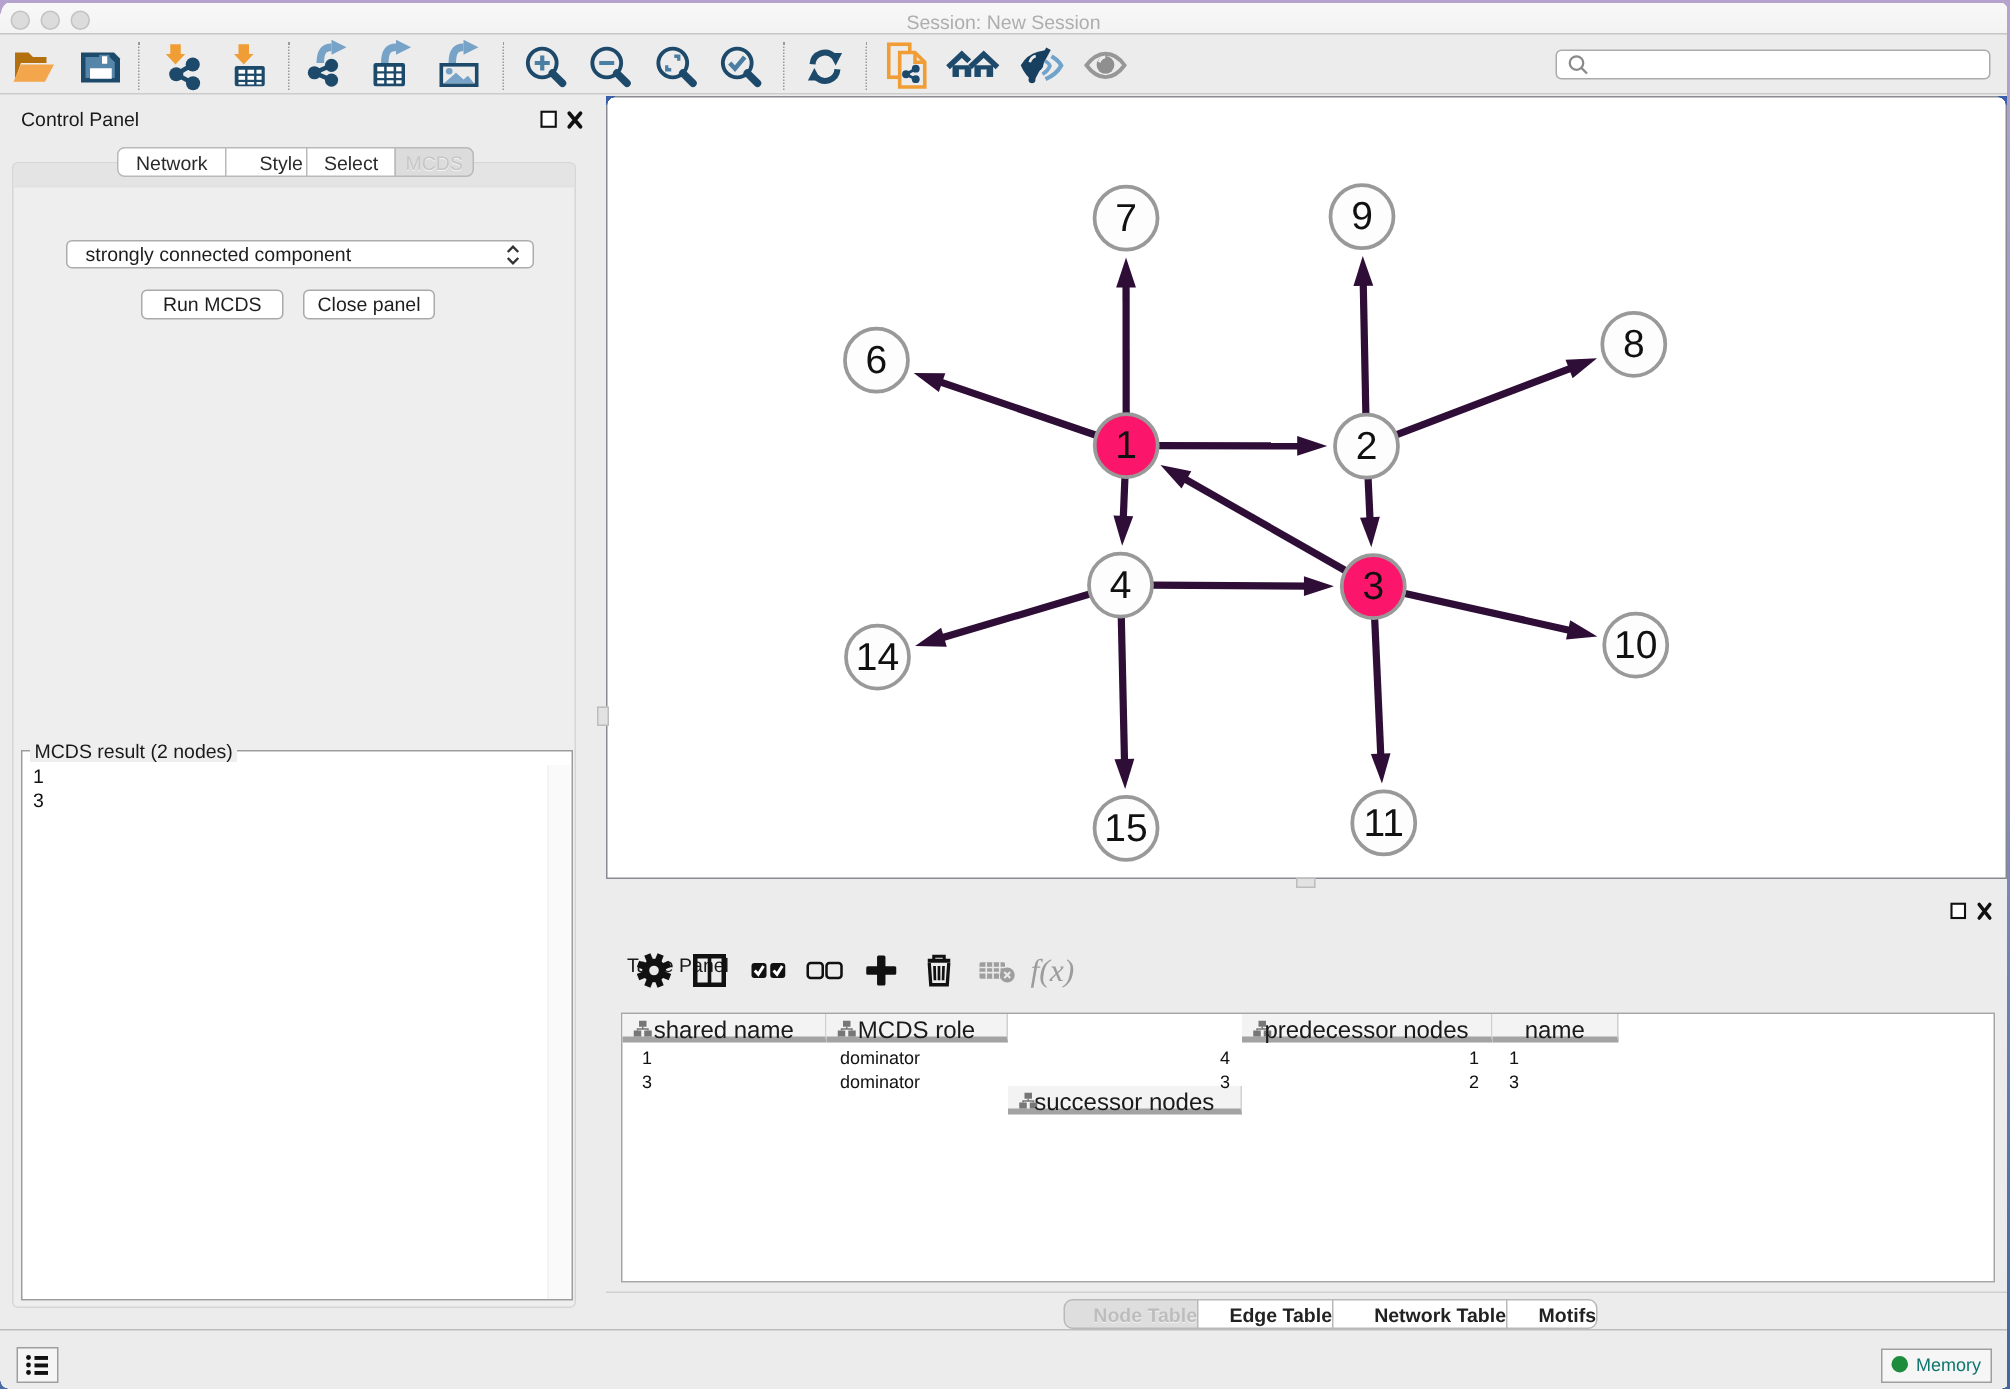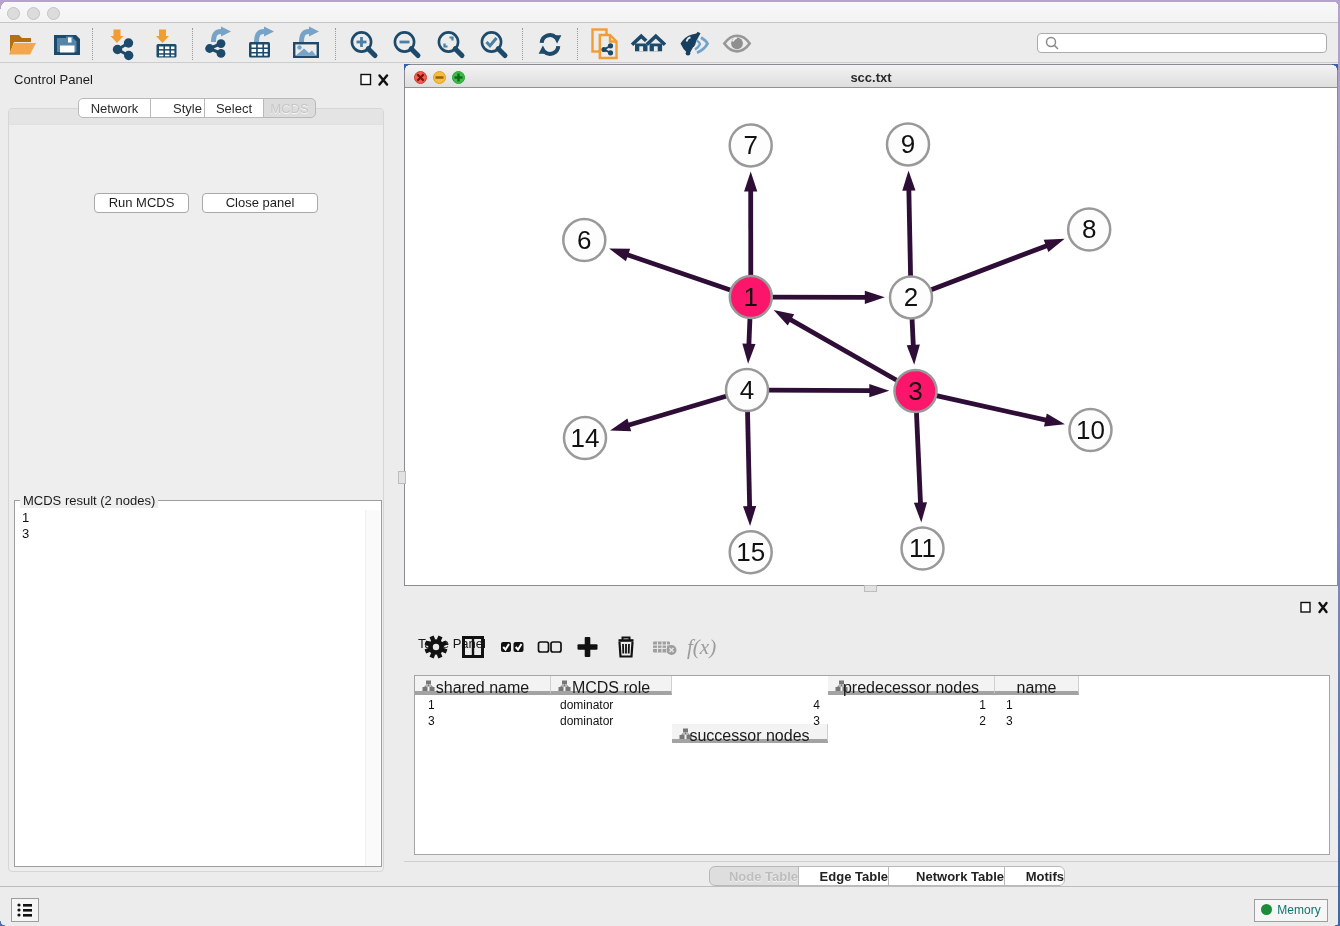--- a/index.html
+++ b/index.html
@@ -81,20 +81,21 @@
     background:#f6f6f6; border:1px solid #9e9e9e; font-size:12px; color:#0f766e;
     text-align:center; line-height:21px; }
 </style>
 </head>
 <body>
 <div class="abs" id="desktop-top"></div>
 <div class="abs" id="titlebar">
   <div class="tl-circle" style="left:7px;"></div>
   <div class="tl-circle" style="left:27px;"></div>
   <div class="tl-circle" style="left:47px;"></div>
+  <div id="title-text">Session: New Session</div>
 </div>
 <div class="abs" id="toolbar">
   <div class="tsep" style="left:92px;"></div>
   <div class="tsep" style="left:192px;"></div>
   <div class="tsep" style="left:335px;"></div>
   <div class="tsep" style="left:522px;"></div>
   <div class="tsep" style="left:577px;"></div>
   <svg id="tb-icons" width="780" height="38" style="position:absolute;left:0;top:1px;">
 <g>
 <path d="M10 28 L10 10 L19 10 L22 13 L31 13 L31 17 L14 17 Z" fill="#b4700f"></path>
@@ -241,43 +242,37 @@
   </svg>
   <div id="cp-pane">
       <div id="cp-pane-strip"></div>
     </div>
   <div class="tabrow" style="left:78px;">
     <div class="tab" style="left:0;width:73px;border-radius:5px 0 0 5px;">Network</div>
     <div class="tab" style="left:72px;width:75px;">Style</div>
     <div class="tab" style="left:126px;width:60px;">Select</div>
     <div class="tab" style="left:185px;width:53px;border-radius:0 5px 5px 0;background:#dcdcdc;color:#c6c6c6;text-shadow:0 1px 0 #f5f5f5;">MCDS</div>
   </div>
+  <div id="opt-select">strongly connected component
+    <svg width="10" height="14" style="position:absolute;right:8px;top:2px;">
+      <path d="M1.5 5 L5 1.5 L8.5 5" fill="none" stroke="#333" stroke-width="1.6"></path>
+      <path d="M1.5 9 L5 12.5 L8.5 9" fill="none" stroke="#333" stroke-width="1.6"></path>
+    </svg>
+  </div>
   <div class="btn" style="left:94px;width:95px;">Run MCDS</div>
-  <div class="btn" style="left:202px;width:116px;">Close panel</div>
+  <div class="btn" style="left:202px;width:88px;">Close panel</div>
   <div id="mcds-group">
     <div id="mcds-label">MCDS result (2 nodes)</div>
     <div id="mcds-list">1<br>3</div>
     <div id="mcds-scroll"></div>
   </div>
 
   <div id="net-frame">
     <div style="position:absolute;left:-1px;top:-1px;width:6px;height:6px;background:radial-gradient(circle at 100% 100%, rgba(0,0,0,0) 5px, #3a5fa8 5.2px);z-index:5;"></div>
     <div style="position:absolute;right:-1px;top:-1px;width:6px;height:6px;background:radial-gradient(circle at 0 100%, rgba(0,0,0,0) 5px, #3a5fa8 5.2px);z-index:5;"></div>
-    <div id="net-titlebar">
-      <div class="mac-circle" style="left:9px;background:#ee6156;border:1px solid #ce3d36;"></div>
-      <div class="mac-circle" style="left:28px;background:#f5bd41;border:1px solid #dfa023;"></div>
-      <div class="mac-circle" style="left:47px;background:#3ebc4b;border:1px solid #27a532;"></div>
-      <svg width="70" height="24" style="position:absolute;left:0;top:0;">
-        <path d="M12.3 9.3 L18.7 15.7 M18.7 9.3 L12.3 15.7" stroke="#821109" stroke-width="2.2"></path>
-        <line x1="30.5" y1="12.5" x2="38.5" y2="12.5" stroke="#946000" stroke-width="2.4"></line>
-        <line x1="49.5" y1="12.5" x2="57.5" y2="12.5" stroke="#0e6b18" stroke-width="2.4"></line>
-        <line x1="53.5" y1="8.5" x2="53.5" y2="16.5" stroke="#0e6b18" stroke-width="2.4"></line>
-      </svg>
-      <div id="net-title">scc.txt</div>
-    </div>
     <svg id="graph" width="932" height="496" style="position:absolute;left:0;top:24px;">
 <line x1="345.8" y1="187.8" x2="345.7" y2="99.6" stroke="#2e0d36" stroke-width="4.8"></line>
 <polygon points="345.7,82.6 352.3,102.6 339.1,102.6" fill="#2e0d36"></polygon>
 <line x1="326.7" y1="201.5" x2="220.2" y2="165.1" stroke="#2e0d36" stroke-width="4.8"></line>
 <polygon points="204.1,159.6 225.2,159.8 220.9,172.3" fill="#2e0d36"></polygon>
 <line x1="366.0" y1="208.1" x2="462.8" y2="208.3" stroke="#2e0d36" stroke-width="4.8"></line>
 <polygon points="479.8,208.3 459.8,214.9 459.8,201.7" fill="#2e0d36"></polygon>
 <line x1="345.0" y1="228.2" x2="343.8" y2="257.8" stroke="#2e0d36" stroke-width="4.8"></line>
 <polygon points="343.1,274.8 337.3,254.6 350.5,255.1" fill="#2e0d36"></polygon>
 <line x1="505.6" y1="188.2" x2="503.8" y2="98.6" stroke="#2e0d36" stroke-width="4.8"></line>

